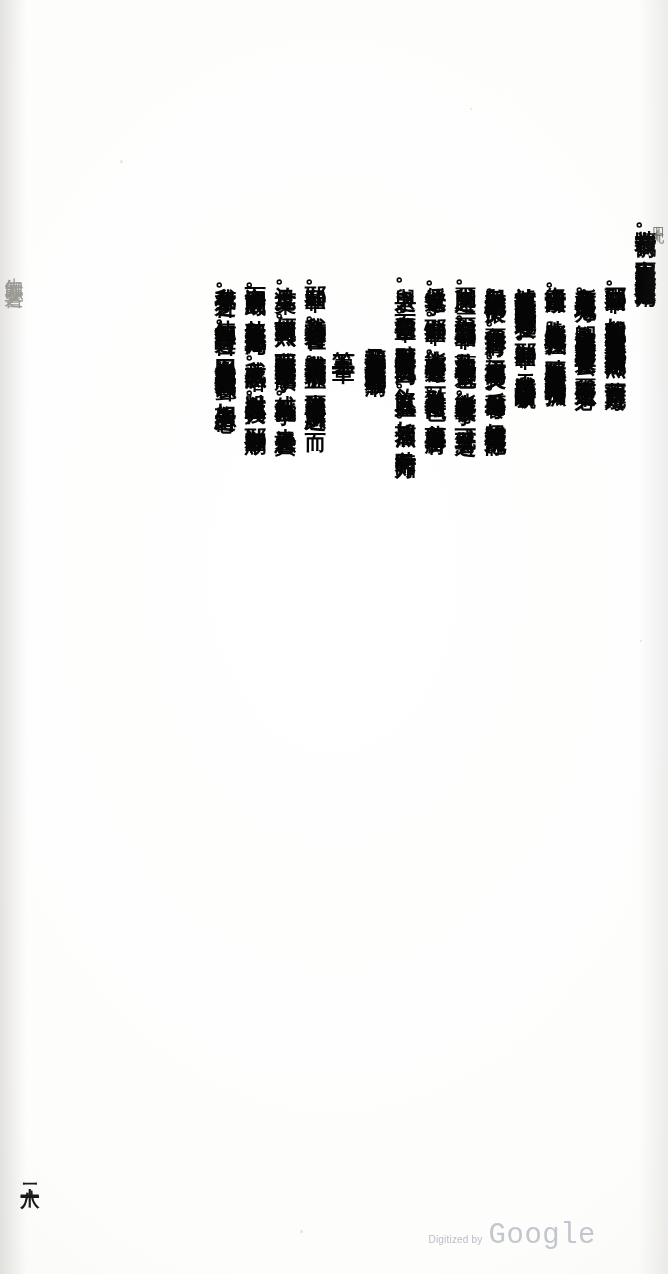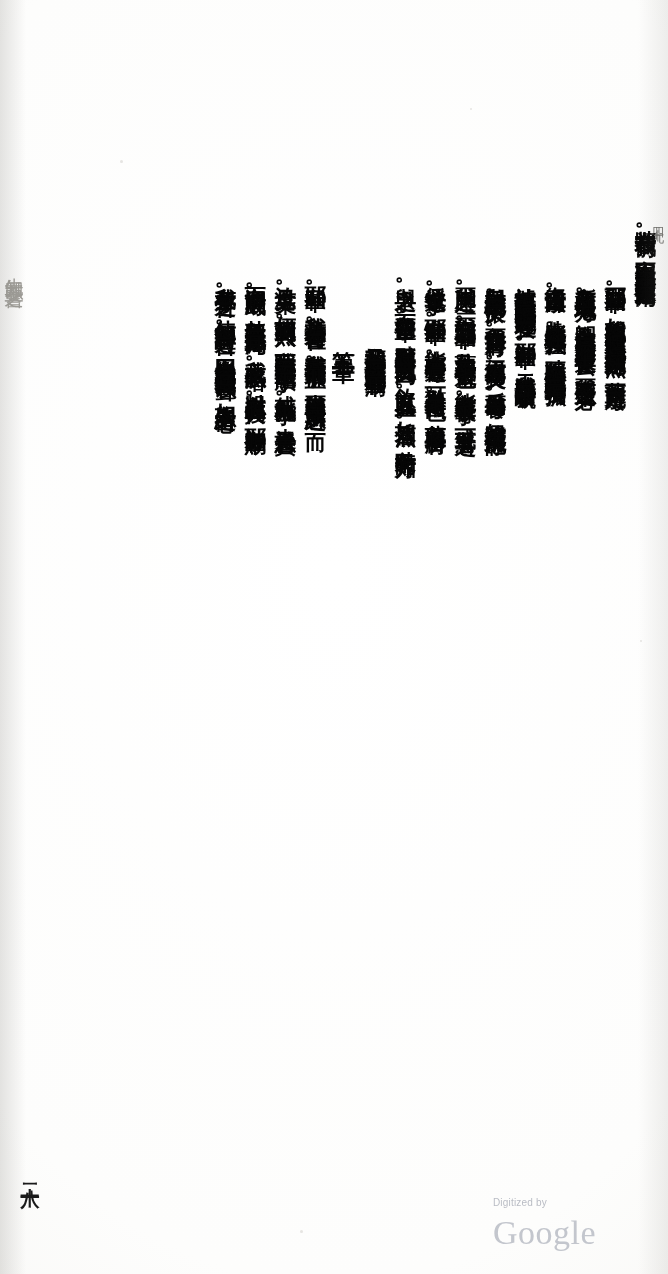--- a/index.html
+++ b/index.html
@@ -122,31 +122,30 @@
 
   
   #watermark {
     position: absolute;
     right: 72px;
     bottom: 22px;
     display: flex;
     align-items: baseline;
     gap: 6px;
     user-select: none;
-    flex-direction: column;
   }
   #watermark .digitized {
     font-family: "Liberation Sans", sans-serif;
     font-size: 10px;
     color: #b9bcc4;
     letter-spacing: 0.2px;
   }
   #watermark .google {
-    font-family: Liberation Serif, serif;
-    font-size: 34px;
+    font-family: Liberation Mono, monospace;
+    font-size: 29px;
     color: #c3c6cd;
     letter-spacing: 0.5px;
   }
 
   
   .speck {
     position: absolute;
     background: #cfcdc8;
     border-radius: 50%;
     opacity: 0.5;

